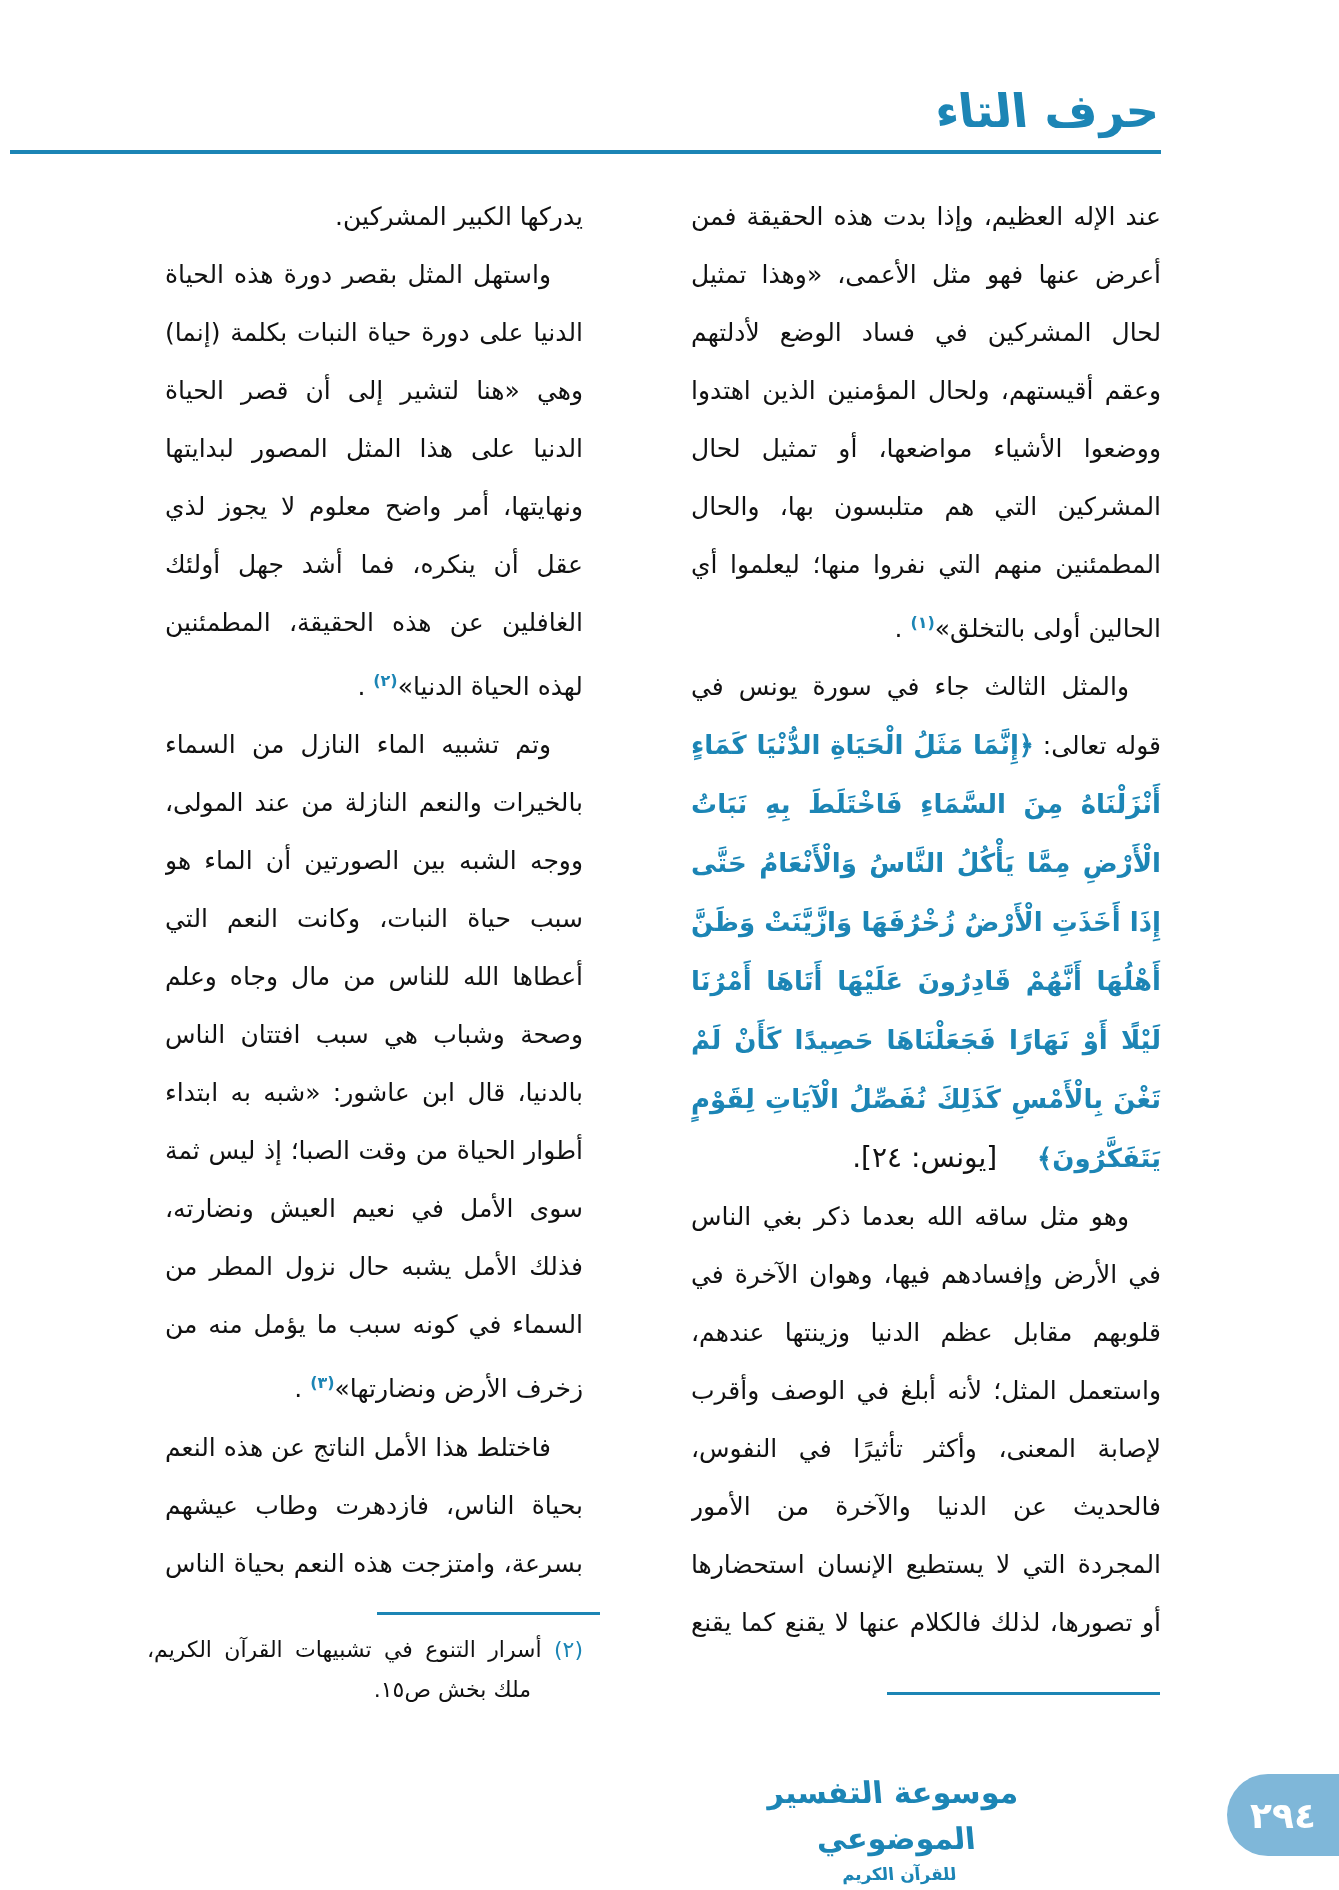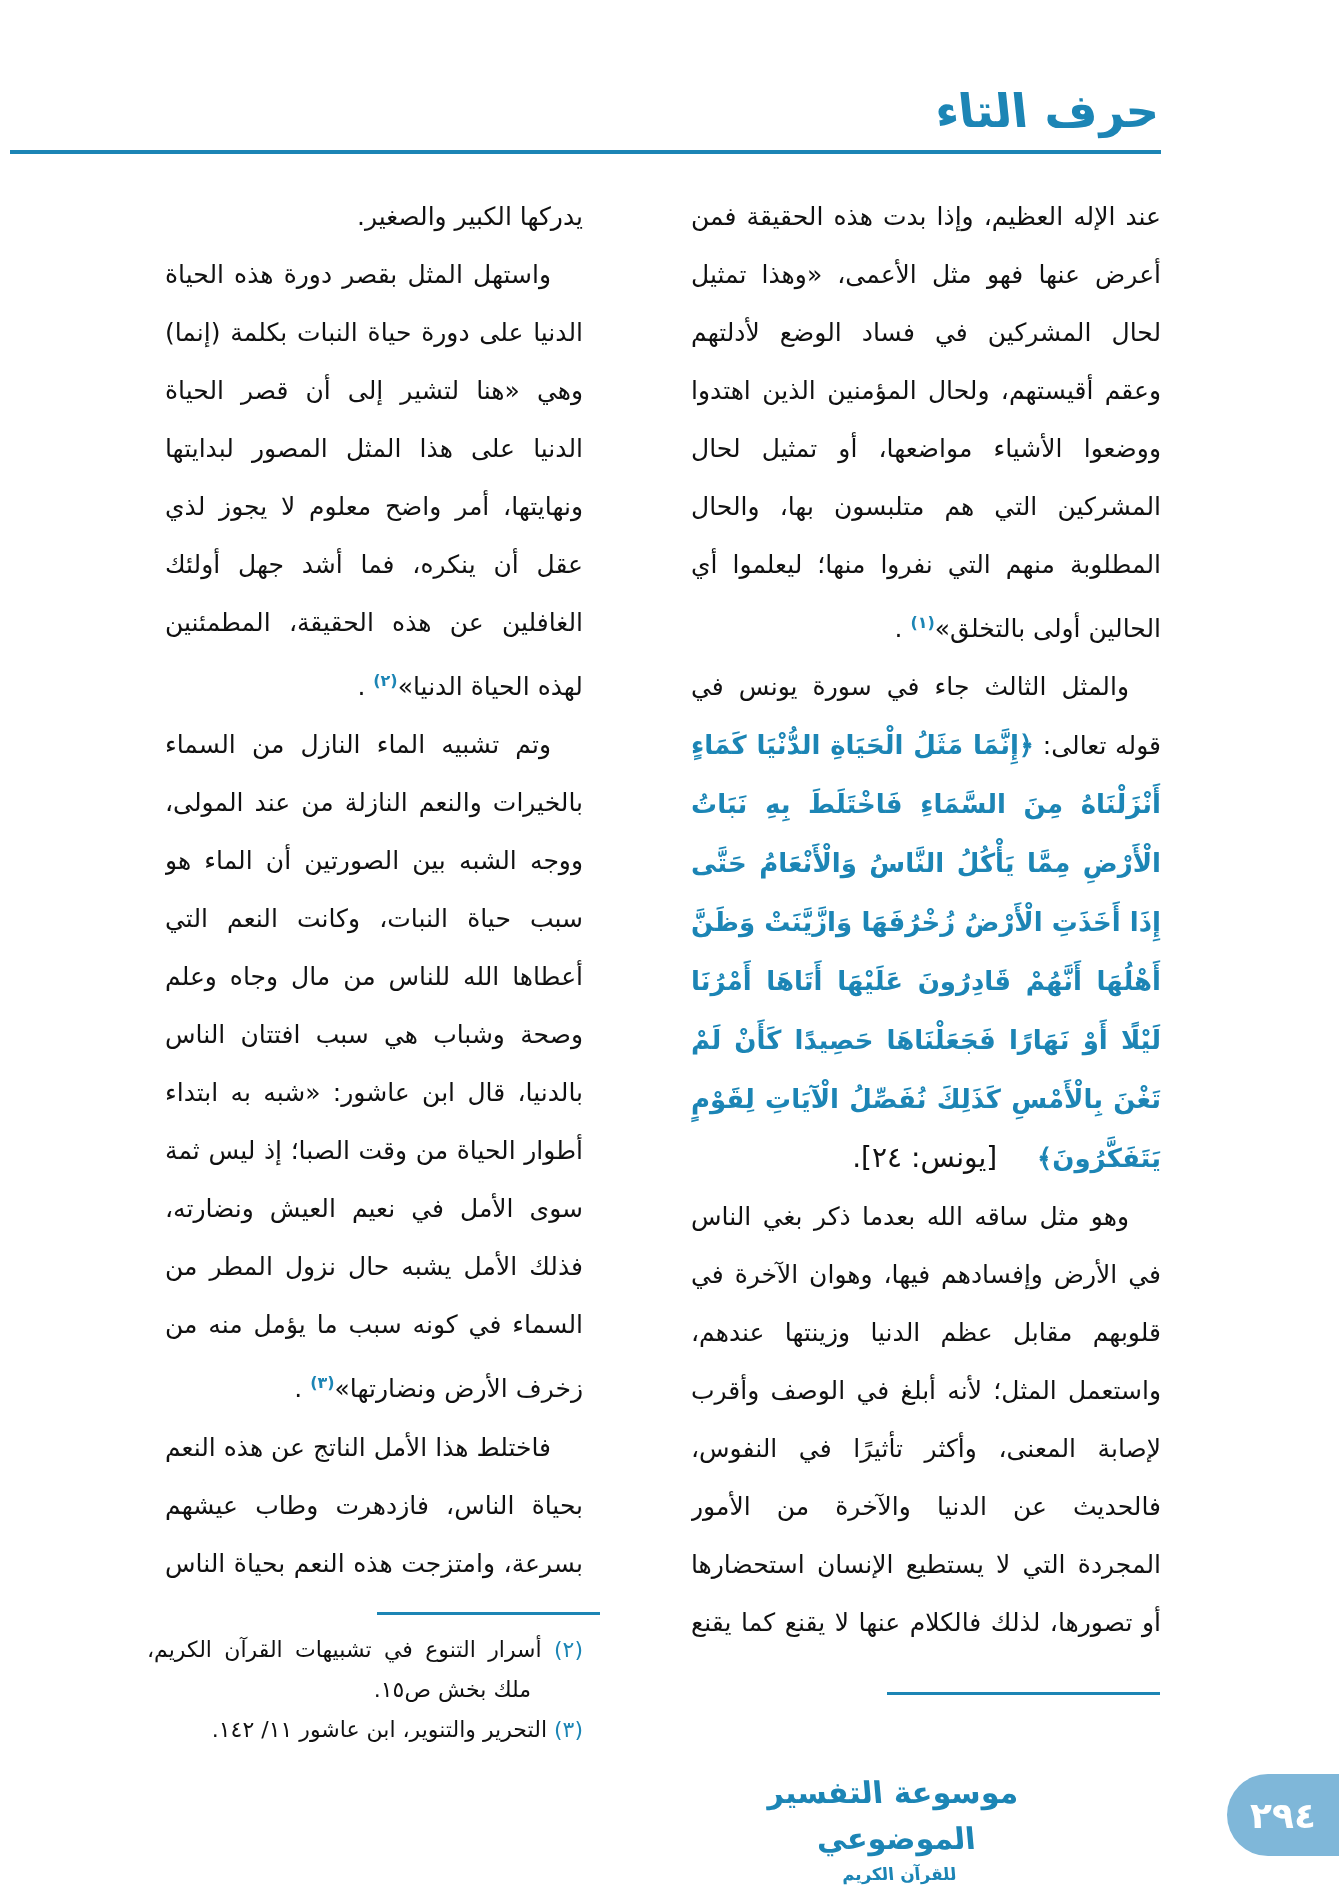--- a/index.html
+++ b/index.html
@@ -59,38 +59,37 @@
 <body>
 
 <div class="page">
 
   <div class="chapter-title">حرف التاء</div>
 
   <div class="header-rule"></div>
 
   <main class="columns">
     <section class="col col-right">
-        <p><span>عند الإله العظيم، وإذا بدت هذه الحقيقة فمن أعرض عنها فهو مثل الأعمى، «وهذا تمثيل لحال المشركين في فساد الوضع لأدلتهم وعقم أقيستهم، ولحال المؤمنين الذين اهتدوا ووضعوا الأشياء مواضعها، أو تمثيل لحال المشركين التي هم متلبسون بها، والحال المطلوبة منهم التي نفروا منها؛ ليعلموا أي الحالين أولى بالتخلق»</span><span class="fnref">(١)</span><span> .</span></p>
+        <p><span>عند الإله العظيم، وإذا بدت هذه الحقيقة فمن أعرض عنها فهو مثل الأعمى، «وهذا تمثيل لحال المشركين في فساد الوضع لأدلتهم وعقم أقيستهم، ولحال المؤمنين الذين اهتدوا ووضعوا الأشياء مواضعها، أو تمثيل لحال المشركين التي هم متلبسون بها، والحال المطمئنين منهم التي نفروا منها؛ ليعلموا أي الحالين أولى بالتخلق»</span><span class="fnref">(١)</span><span> .</span></p>
         <p class="indent"><span>والمثل الثالث جاء في سورة يونس في قوله تعالى: </span><span class="quran">﴿إِنَّمَا مَثَلُ الْحَيَاةِ الدُّنْيَا كَمَاءٍ أَنْزَلْنَاهُ مِنَ السَّمَاءِ فَاخْتَلَطَ بِهِ نَبَاتُ الْأَرْضِ مِمَّا يَأْكُلُ النَّاسُ وَالْأَنْعَامُ حَتَّى إِذَا أَخَذَتِ الْأَرْضُ زُخْرُفَهَا وَازَّيَّنَتْ وَظَنَّ أَهْلُهَا أَنَّهُمْ قَادِرُونَ عَلَيْهَا أَتَاهَا أَمْرُنَا لَيْلًا أَوْ نَهَارًا فَجَعَلْنَاهَا حَصِيدًا كَأَنْ لَمْ تَغْنَ بِالْأَمْسِ كَذَلِكَ نُفَصِّلُ الْآيَاتِ لِقَوْمٍ يَتَفَكَّرُونَ﴾</span><span class="cite"> [يونس: ٢٤].</span></p>
         <p class="indent"><span>وهو مثل ساقه الله بعدما ذكر بغي الناس في الأرض وإفسادهم فيها، وهوان الآخرة في قلوبهم مقابل عظم الدنيا وزينتها عندهم، واستعمل المثل؛ لأنه أبلغ في الوصف وأقرب لإصابة المعنى، وأكثر تأثيرًا في النفوس، فالحديث عن الدنيا والآخرة من الأمور المجردة التي لا يستطيع الإنسان استحضارها أو تصورها، لذلك فالكلام عنها لا يقنع كما يقنع تصويرها بالأرض التي هي بين ناظريهم يوميًّا، وهي حقيقة</span></p>
       </section>
     <section class="col col-left">
-        <p><span>يدركها الكبير والصغير.</span></p>
+        <p><span>يدركها الكبير المشركين.</span></p>
         <p class="indent"><span>واستهل المثل بقصر دورة هذه الحياة الدنيا على دورة حياة النبات بكلمة (إنما) وهي «هنا لتشير إلى أن قصر الحياة الدنيا على هذا المثل المصور لبدايتها ونهايتها، أمر واضح معلوم لا يجوز لذي عقل أن ينكره، فما أشد جهل أولئك الغافلين عن هذه الحقيقة، المطمئنين لهذه الحياة الدنيا»</span><span class="fnref">(٢)</span><span> .</span></p>
         <p class="indent"><span>وتم تشبيه الماء النازل من السماء بالخيرات والنعم النازلة من عند المولى، ووجه الشبه بين الصورتين أن الماء هو سبب حياة النبات، وكانت النعم التي أعطاها الله للناس من مال وجاه وعلم وصحة وشباب هي سبب افتتان الناس بالدنيا، قال ابن عاشور: «شبه به ابتداء أطوار الحياة من وقت الصبا؛ إذ ليس ثمة سوى الأمل في نعيم العيش ونضارته، فذلك الأمل يشبه حال نزول المطر من السماء في كونه سبب ما يؤمل منه من زخرف الأرض ونضارتها»</span><span class="fnref">(٣)</span><span> .</span></p>
         <p class="indent"><span>فاختلط هذا الأمل الناتج عن هذه النعم بحياة الناس، فازدهرت وطاب عيشهم بسرعة، وامتزجت هذه النعم بحياة الناس بحيث لم تعد منفصلة عن حقيقة الدنيا،</span></p>
       </section>
   </main>
 
   <div class="fn-sep fn-sep-left"></div>
   <div class="fn-sep fn-sep-right"></div>
 
   <section class="footnotes footnotes-left">
       <div class="fn-entry"><span class="fn-num">(٢) </span><span>أسرار التنوع في تشبيهات القرآن الكريم، ملك بخش ص١٥.</span></div>
-      <div class="fn-entry"><span class="fn-num">(٣) </span><span>التحرير والتنوير، ابن عاشور ١١/ ١٤٢.</span></div>
     </section>
 
   <div class="logo">
     <div class="logo-line1">موسوعة التفسير الموضوعي</div>
     <div class="logo-line2">للقرآن الكريم</div>
   </div>
 
   <div class="page-badge">٢٩٤</div>
 
 </div>

